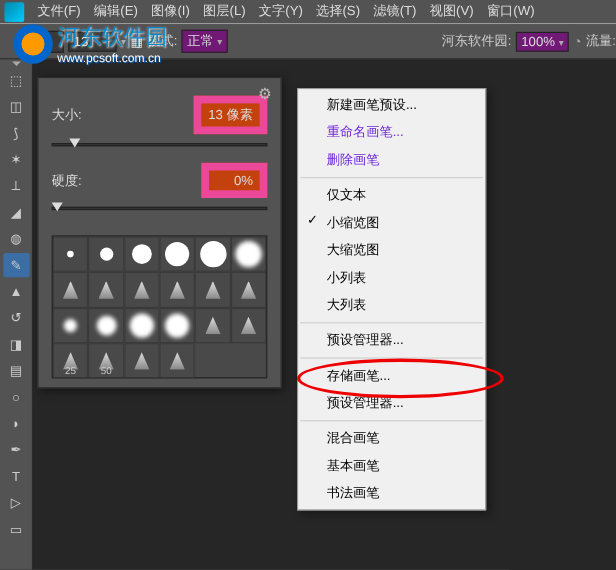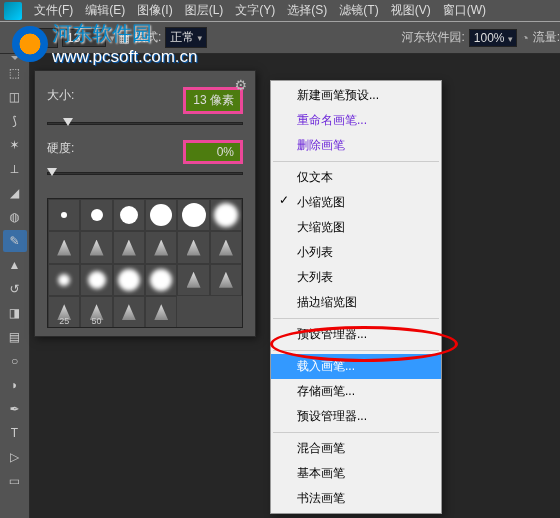--- a/index.html
+++ b/index.html
@@ -3,34 +3,34 @@
 <meta charset="utf-8">
 <style>
 *{margin:0;padding:0;box-sizing:border-box;font-family:"Microsoft YaHei",sans-serif;font-size:12px;-webkit-font-smoothing:antialiased}
 body{background:#535353;width:560px;height:518px;overflow:hidden;position:relative}
 .menubar{height:22px;background:#535353;display:flex;align-items:center;padding-left:28px;color:#ddd;border-bottom:1px solid #a3a3a3}
 .menubar .item{padding:0 6px;cursor:default}
 .ps-icon{position:absolute;left:4px;top:2px;width:18px;height:18px;background:linear-gradient(135deg,#08a,#0cf);border-radius:2px}
 .optbar{height:32px;background:#535353;display:flex;align-items:center;color:#ddd;border-bottom:1px solid #2a2a2a;padding-left:28px;gap:4px}
 .optbar .lab{color:#ccc}
 .optbar input{background:#3a3a3a;border:1px solid #222;color:#ddd;width:44px;height:18px;padding:0 4px}
-.optbar .pct{background:#0f172a;border:1px solid #222;color:#ddd;padding:1px 4px;min-width:42px;display:inline-block}
+.optbar .pct{background:#701a75;border:1px solid #222;color:#ddd;padding:1px 4px;min-width:42px;display:inline-block}
 .chev{font-size:9px;color:#aaa}
 .watermark{position:absolute;left:12px;top:20px;z-index:3;display:flex;align-items:center;gap:4px;pointer-events:none}
 .watermark .logo{width:36px;height:36px;background:radial-gradient(circle,#f90 40%,#06c 42%);border-radius:50%}
 .watermark .txt{color:#08c;font-size:20px;font-weight:normal;text-shadow:1px 1px 2px #fff}
 .work{position:absolute;left:0;top:54px;right:0;bottom:0;background:#262626}
 .toolbox{position:absolute;left:0;top:54px;width:30px;bottom:0;background:#535353;border-right:1px solid #2a2a2a;z-index:2}
 .toolbox .tool{width:24px;height:22px;margin:2px auto;display:flex;align-items:center;justify-content:center;color:#ccc;border-radius:2px}
 .toolbox .tool.active{background:#3a6ea5}
 .toolbox .tri{width:0;height:0;border-left:4px solid transparent;border-right:4px solid transparent;border-top:4px solid #aaa;margin:2px auto}
 .brushpanel{position:absolute;left:34px;top:70px;width:222px;background:#535353;border:1px solid #2a2a2a;box-shadow:2px 2px 8px rgba(0,0,0,.5);z-index:5;color:#ddd;padding:10px 12px 8px}
 .brushpanel .gear{position:absolute;right:8px;top:6px;color:#bbb;font-size:14px;cursor:pointer}
-.brushpanel .row{display:flex;justify-content:space-between;margin:6px 0 2px}
-.brushpanel .row .val{background:#4d7c0f;border:3px solid #ec4899;padding:2px 6px;min-width:60px;text-align:right}
+.brushpanel .row{display:flex;align-items:center;justify-content:space-between;margin:6px 0 2px}
+.brushpanel .row .val{background:#c2410c;border:7px solid #ec4899;padding:2px 6px;min-width:60px;text-align:right}
 .slider{position:relative;height:14px;margin:2px 0 10px}
 .slider .track{position:absolute;left:0;right:0;top:6px;height:3px;background:#333;border:1px solid #222}
 .slider .thumb{position:absolute;top:2px;width:0;height:0;border-left:5px solid transparent;border-right:5px solid transparent;border-top:8px solid #ddd}
 .presets{border:1px solid #222;background:#494949;height:130px;overflow:hidden;margin-top:18px}
 .presets .grid{display:grid;grid-template-columns:repeat(6,1fr);gap:0}
 .presets .cell{aspect-ratio:1;display:flex;flex-direction:column;align-items:center;justify-content:center;border:1px solid #3a3a3a;position:relative;background:#494949}
 .dot{background:#fff;border-radius:50%}
 .d1{width:6px;height:6px}.d2{width:12px;height:12px}.d3{width:18px;height:18px}.d4{width:22px;height:22px}.d5{width:24px;height:24px}
 .soft{filter:blur(2px)}
 .tip{width:14px;height:16px;background:linear-gradient(180deg,#ddd,#888);clip-path:polygon(50% 0,100% 100%,0 100%)}
@@ -72,21 +72,21 @@
   <span class="lab">河东软件园:</span>
   <span class="pct"><span>100%</span> <span class="chev">▾</span></span>
   <span style="color:#aaa">◔</span>
   <span class="lab">流量:</span>
 </div>
 
 <div class="watermark">
   <div class="logo"></div>
   <div>
     <div class="txt">河东软件园</div>
-    <div style="color:#fff;font-size:17px;text-shadow:1px 1px 1px #06c">www.pcsoft.com.cn</div>
+    <div style="color:#fff;font-size:11px;text-shadow:1px 1px 1px #06c">www.pcsoft.com.cn</div>
   </div>
 </div>
 
 <div class="toolbox">
   <div class="tri"></div>
   <div class="tool">⬚</div>
   <div class="tool">◫</div>
   <div class="tool">⟆</div>
   <div class="tool">✶</div>
   <div class="tool">⟂</div>
@@ -202,25 +202,23 @@
 <div class="ctxmenu" id="ctx">
     <div class="mi">新建画笔预设...</div>
     <div class="mi disabled">重命名画笔...</div>
     <div class="mi disabled">删除画笔</div>
     <div class="sep"></div>
     <div class="mi">仅文本</div>
     <div class="mi chk">小缩览图</div>
     <div class="mi">大缩览图</div>
     <div class="mi">小列表</div>
     <div class="mi">大列表</div>
-    <div class="mi">描边缩览图</div>
     <div class="sep"></div>
     <div class="mi">预设管理器...</div>
     <div class="sep"></div>
-    <div class="mi sel">载入画笔...</div>
     <div class="mi">存储画笔...</div>
     <div class="mi">预设管理器...</div>
     <div class="sep"></div>
     <div class="mi">混合画笔</div>
     <div class="mi">基本画笔</div>
     <div class="mi">书法画笔</div>
   </div>
 
 <div class="ring r1"></div>
 

